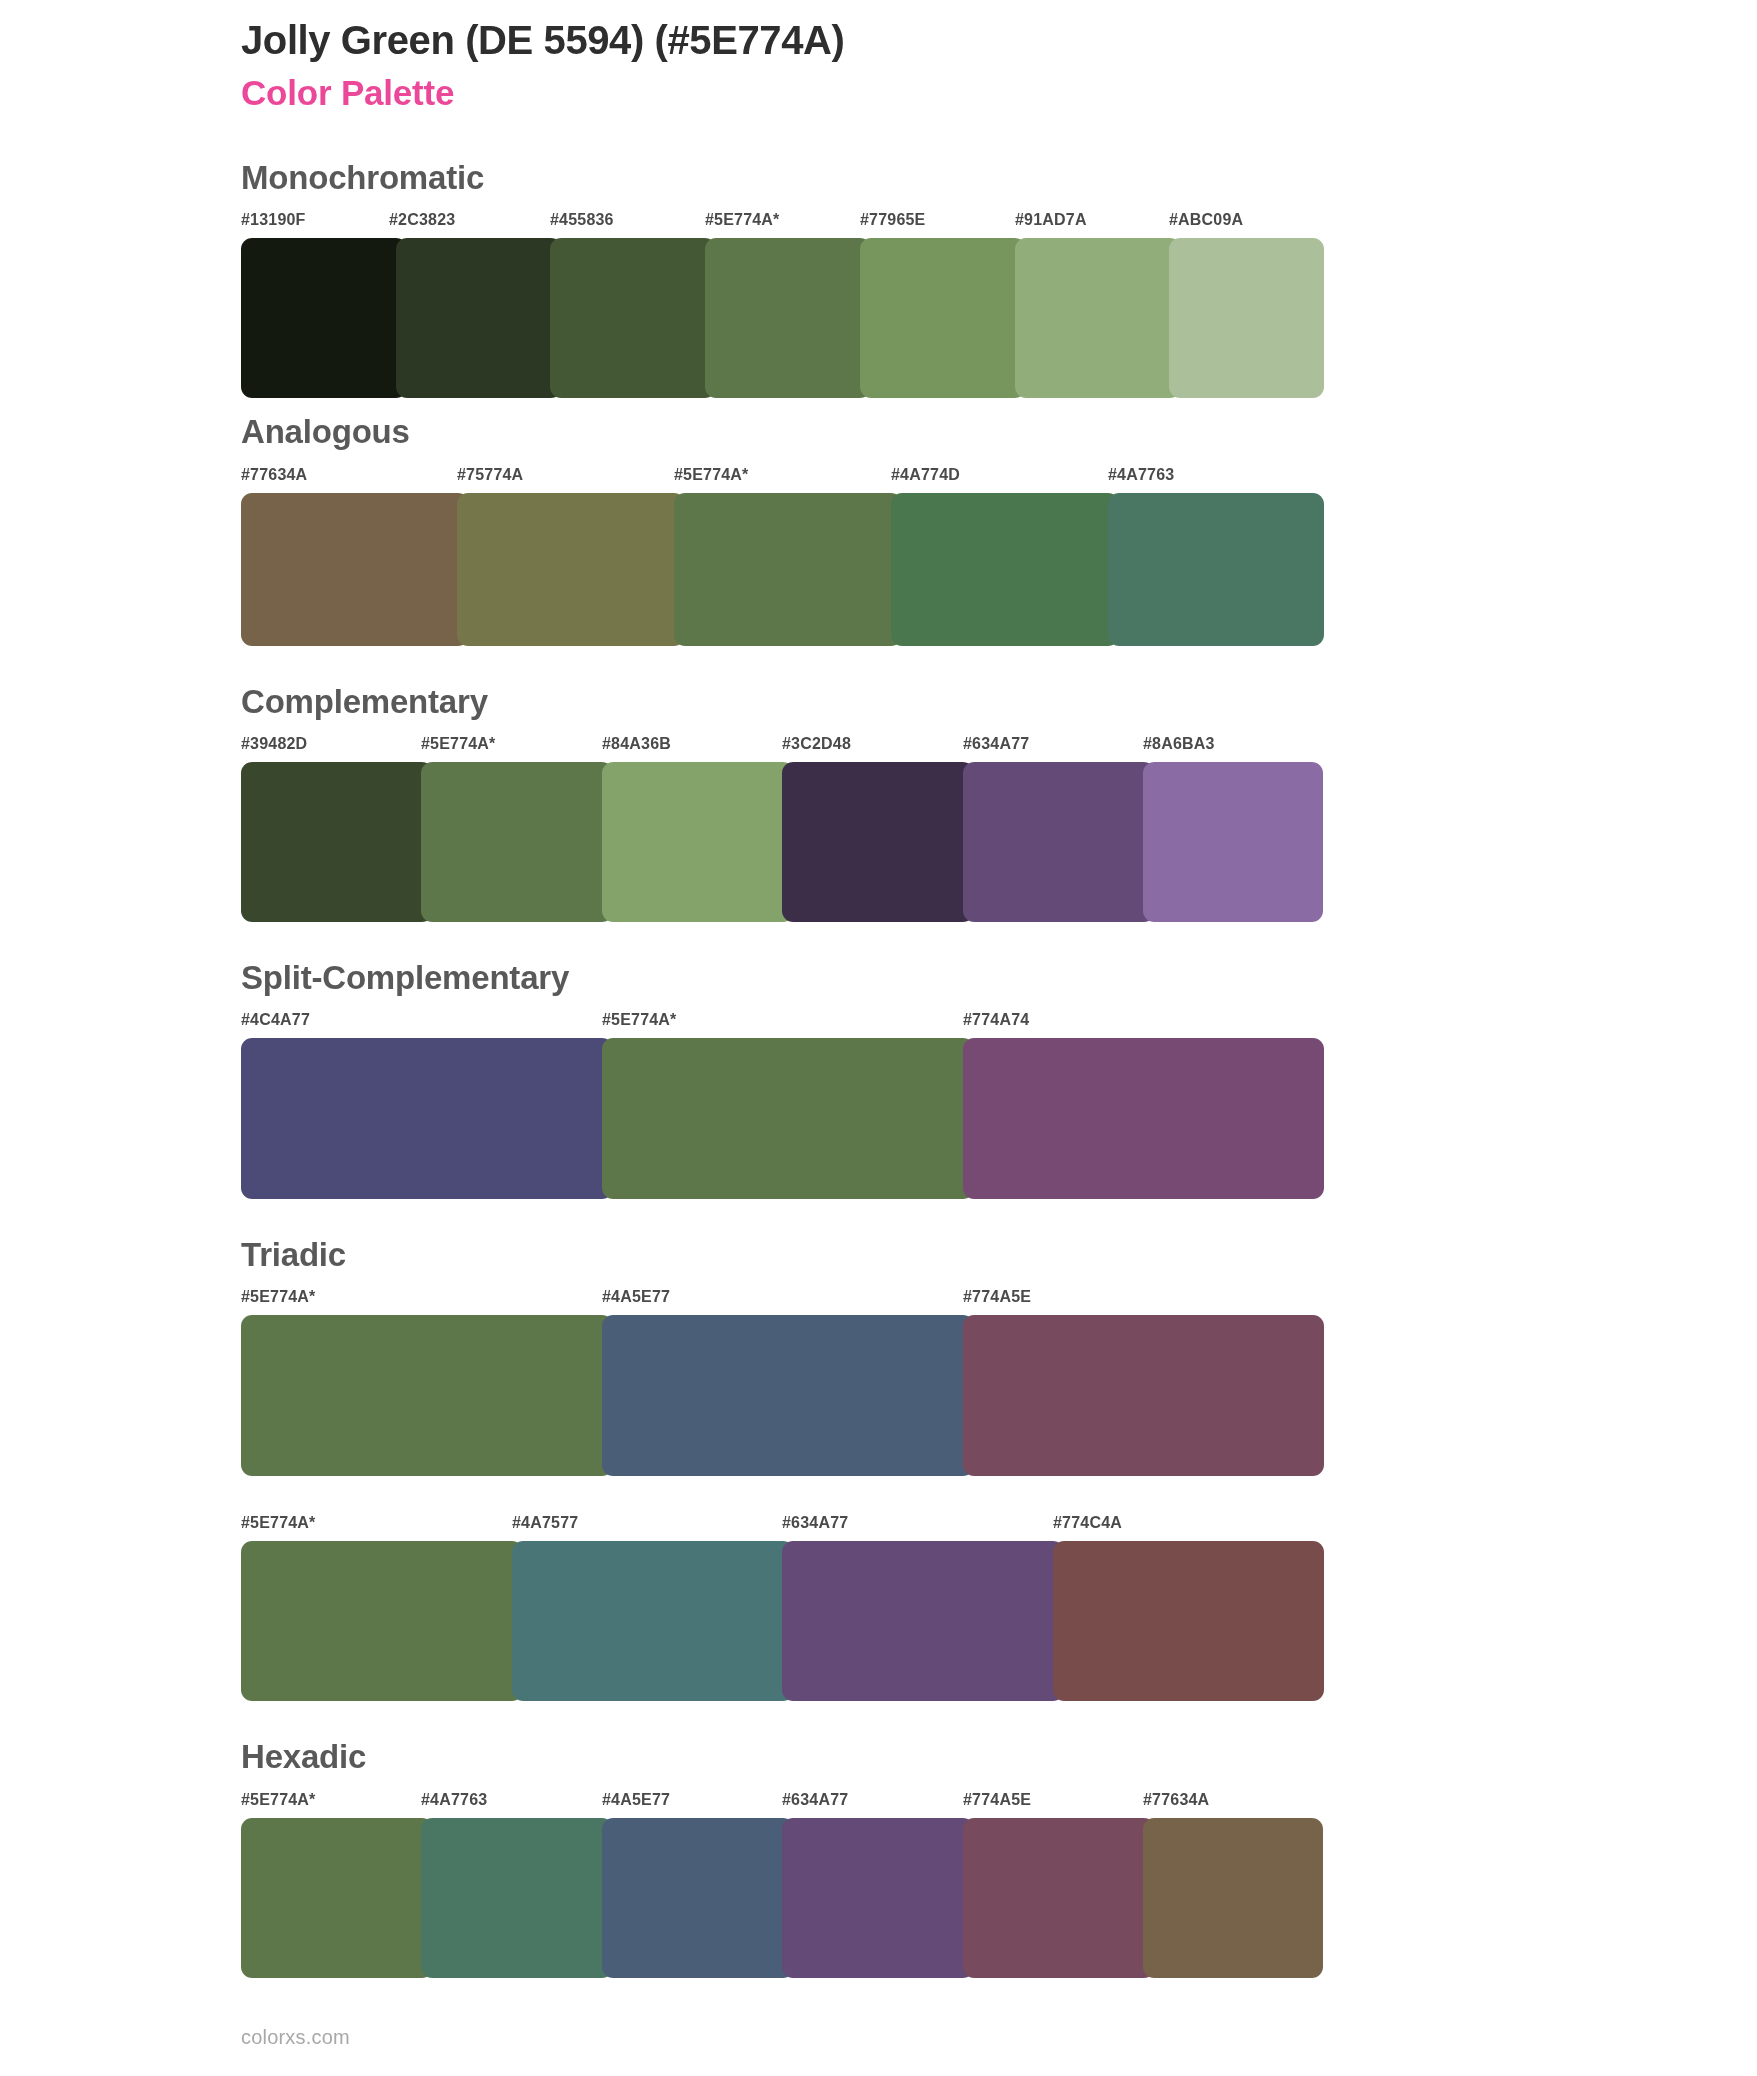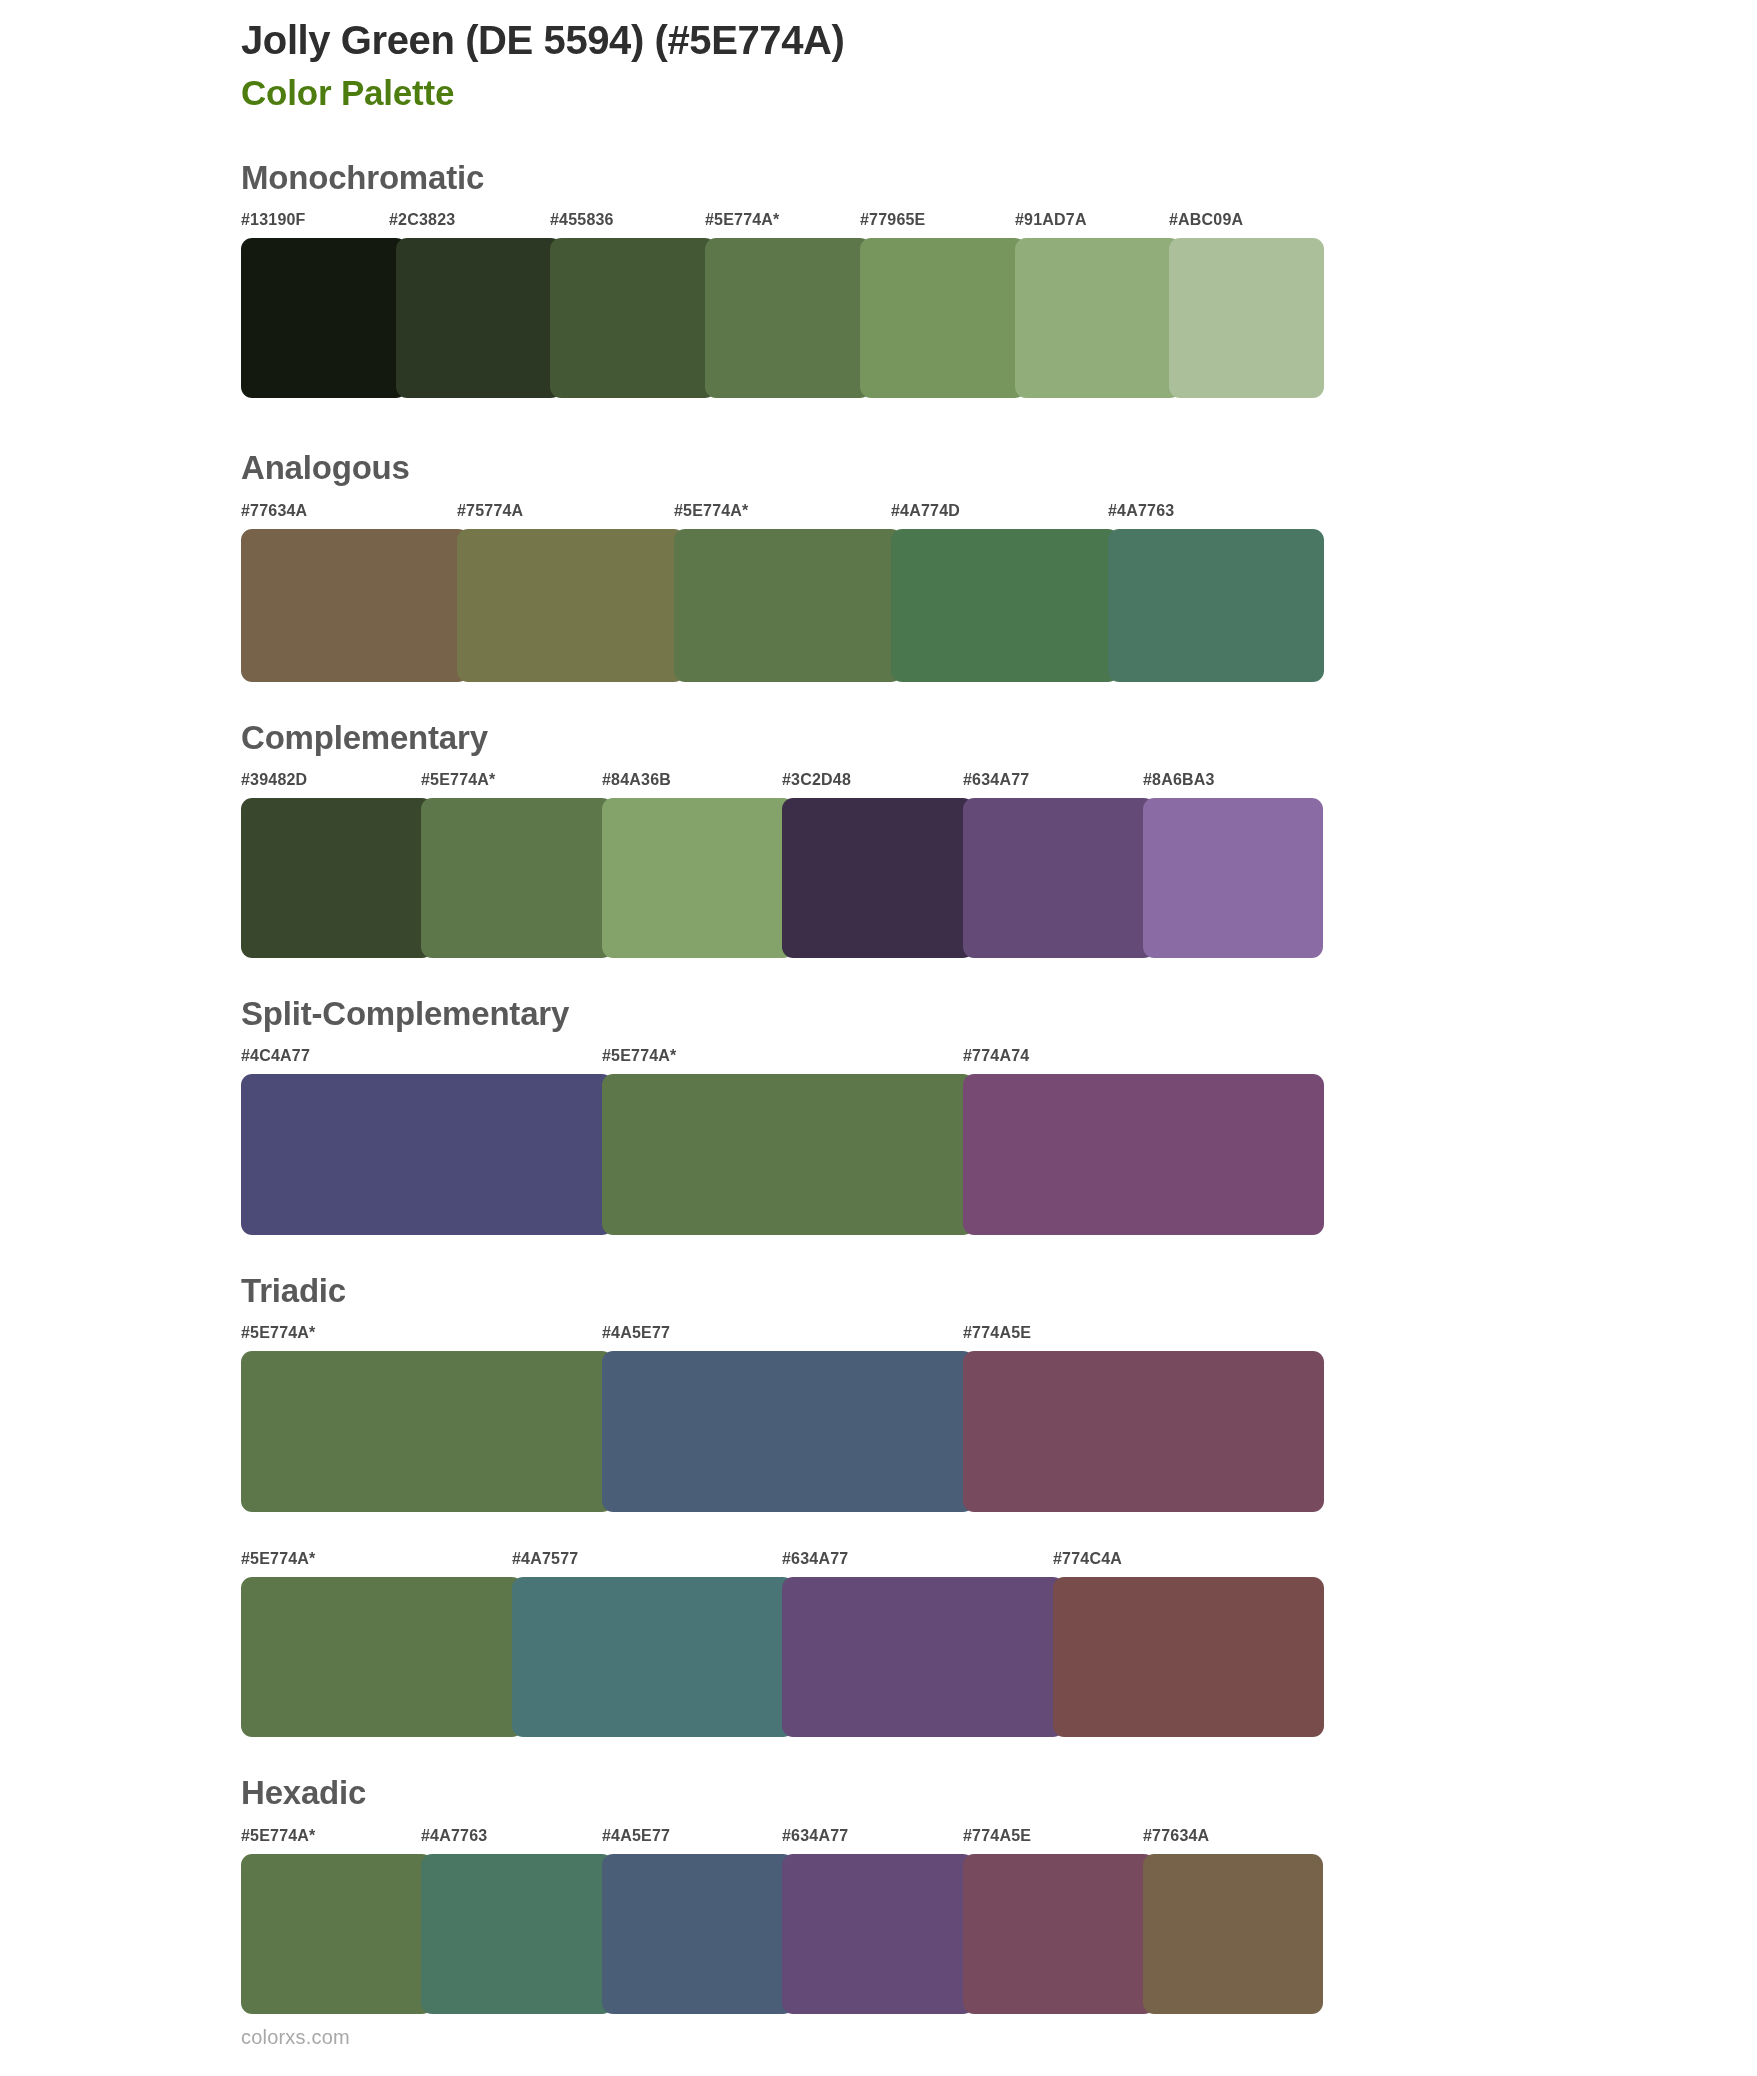--- a/index.html
+++ b/index.html
@@ -36,21 +36,21 @@
     font-weight: bold;
     color: #2e2e2e;
     letter-spacing: -0.4px;
     line-height: 1.12;
     white-space: nowrap;
   }
 
   .page-subtitle {
     font-size: 35px;
     font-weight: bold;
-    color: #4d7c0f;
+    color: #ec4899;
     letter-spacing: -0.2px;
     line-height: 1.2;
     margin-top: 9.6px;
   }
 
   
   .sections {
     margin-top: 46px;
   }
 
@@ -118,21 +118,21 @@
 <body>
 
 <div class="page">
 
   <div class="header">
     <h1 class="page-title">Jolly Green (DE 5594) (#5E774A)</h1>
     <h2 class="page-subtitle">Color Palette</h2>
   </div>
 
   <div class="sections" id="sections-root">
-      <div class="section" style="margin-bottom: 52px;">
+      <div class="section" style="margin-bottom: 16px;">
         <div class="section-heading">Monochromatic</div>
         <div class="swatch-band">
           <div class="label-row">
             <span class="swatch-label" style="left: 0px;">#13190F</span>
             <span class="swatch-label" style="left: 148px;">#2C3823</span>
             <span class="swatch-label" style="left: 309px;">#455836</span>
             <span class="swatch-label" style="left: 464px;">#5E774A*</span>
             <span class="swatch-label" style="left: 619px;">#77965E</span>
             <span class="swatch-label" style="left: 774px;">#91AD7A</span>
             <span class="swatch-label" style="left: 928px;">#ABC09A</span>

